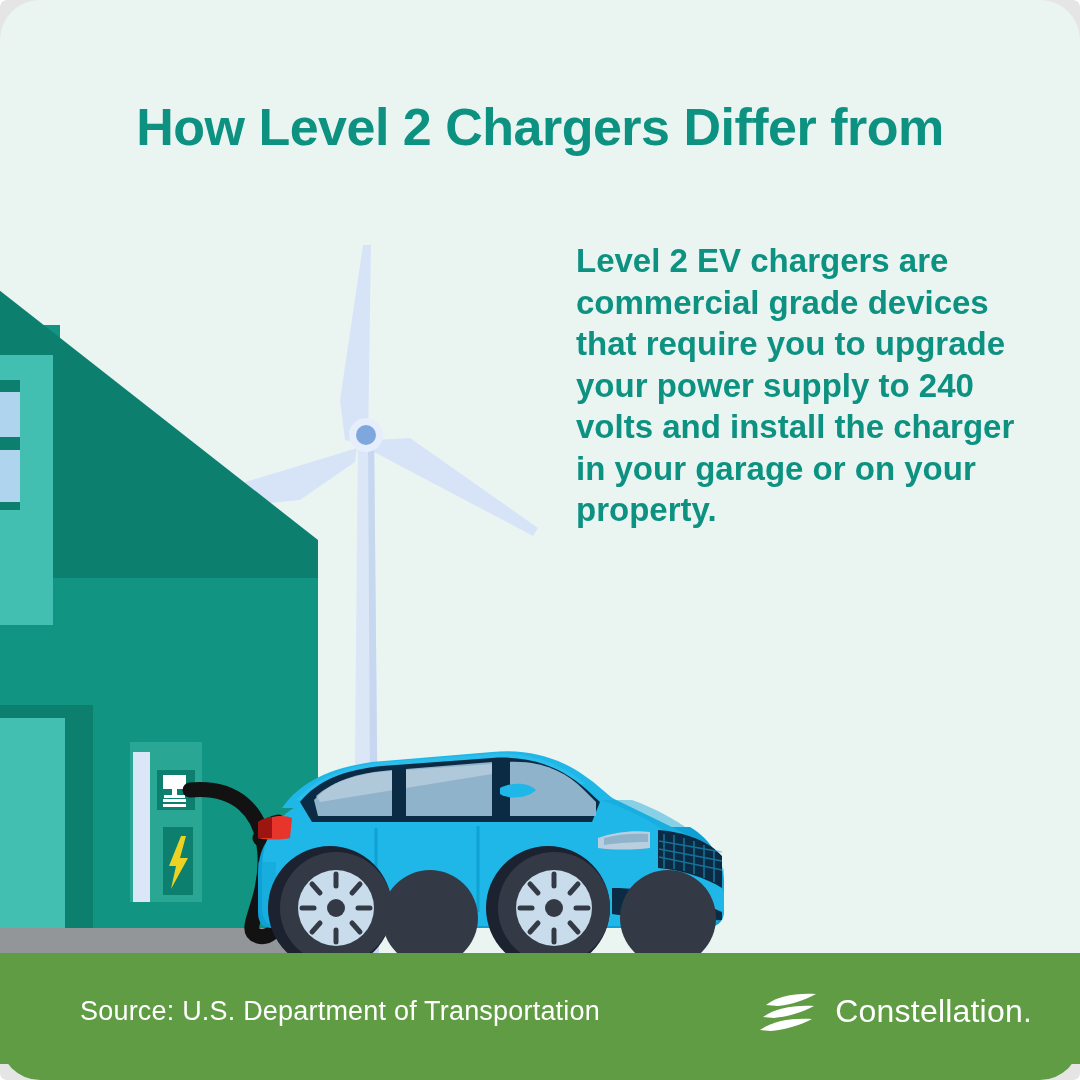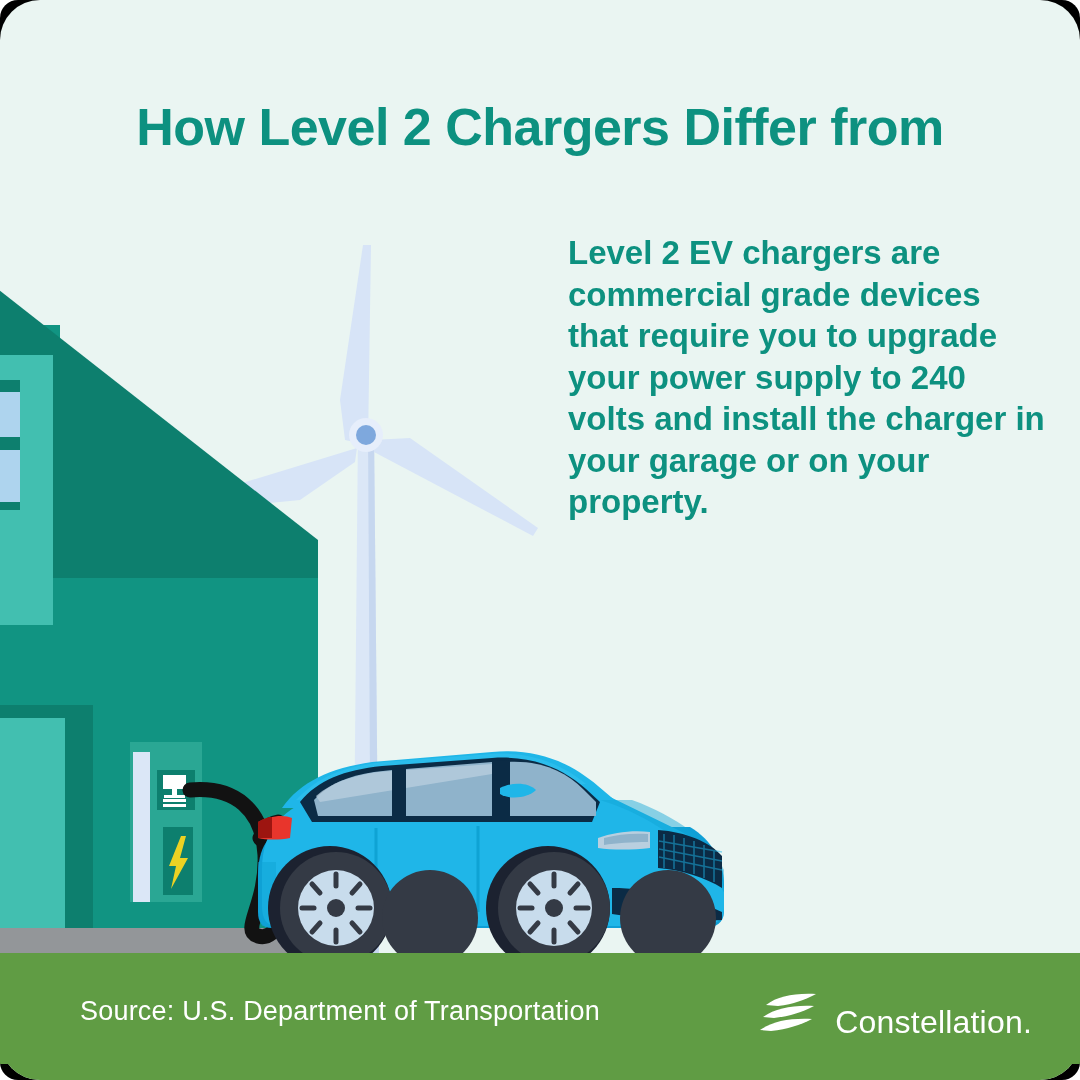--- a/index.html
+++ b/index.html
@@ -11,23 +11,23 @@
     width: 1080px;
     height: 1080px;
     overflow: hidden;
     font-family: "Liberation Sans", sans-serif;
   }
 
   #infographic {
     position: relative;
     width: 1080px;
     height: 1080px;
-    border-radius: 18px;
+    border-radius: 7px;
     overflow: hidden;
-    background: #000000;
+    background: #e5e5e5;
   }
 
   
   .scene {
     position: absolute;
     left: 0; top: 0;
     width: 1080px;
     height: 1080px;
   }
   .scene svg { display: block; }
@@ -57,21 +57,21 @@
   .body-copy {
     position: absolute;
     left: 568px;
     top: 232px;
     width: 478px;
     color: #0d9180;
     font-size: 33px;
     line-height: 1.26;
     font-weight: bold;
   }
-  .body-copy p { margin: 0; }
+  .body-copy p { margin: 8px; }
   .body-copy p + p { margin-top: 38px; }
 
   
   .footer {
     position: absolute;
     left: 0;
     top: 953px;
     width: 1080px;
     height: 111px;
     background: #609c44;
@@ -84,21 +84,21 @@
     font-size: 27px;
     font-weight: normal;
     letter-spacing: 0.2px;
     white-space: nowrap;
   }
   .logo {
     position: absolute;
     right: 48px;
     top: 40px;
     display: flex;
-    align-items: flex-end;
+    align-items: flex-start;
     gap: 13px;
   }
   .logo-mark { width: 62px; height: 48px; display: block; }
   .logo-word {
     color: #ffffff;
     font-size: 32px;
     font-weight: normal;
     letter-spacing: 0.2px;
     white-space: nowrap;
   }

